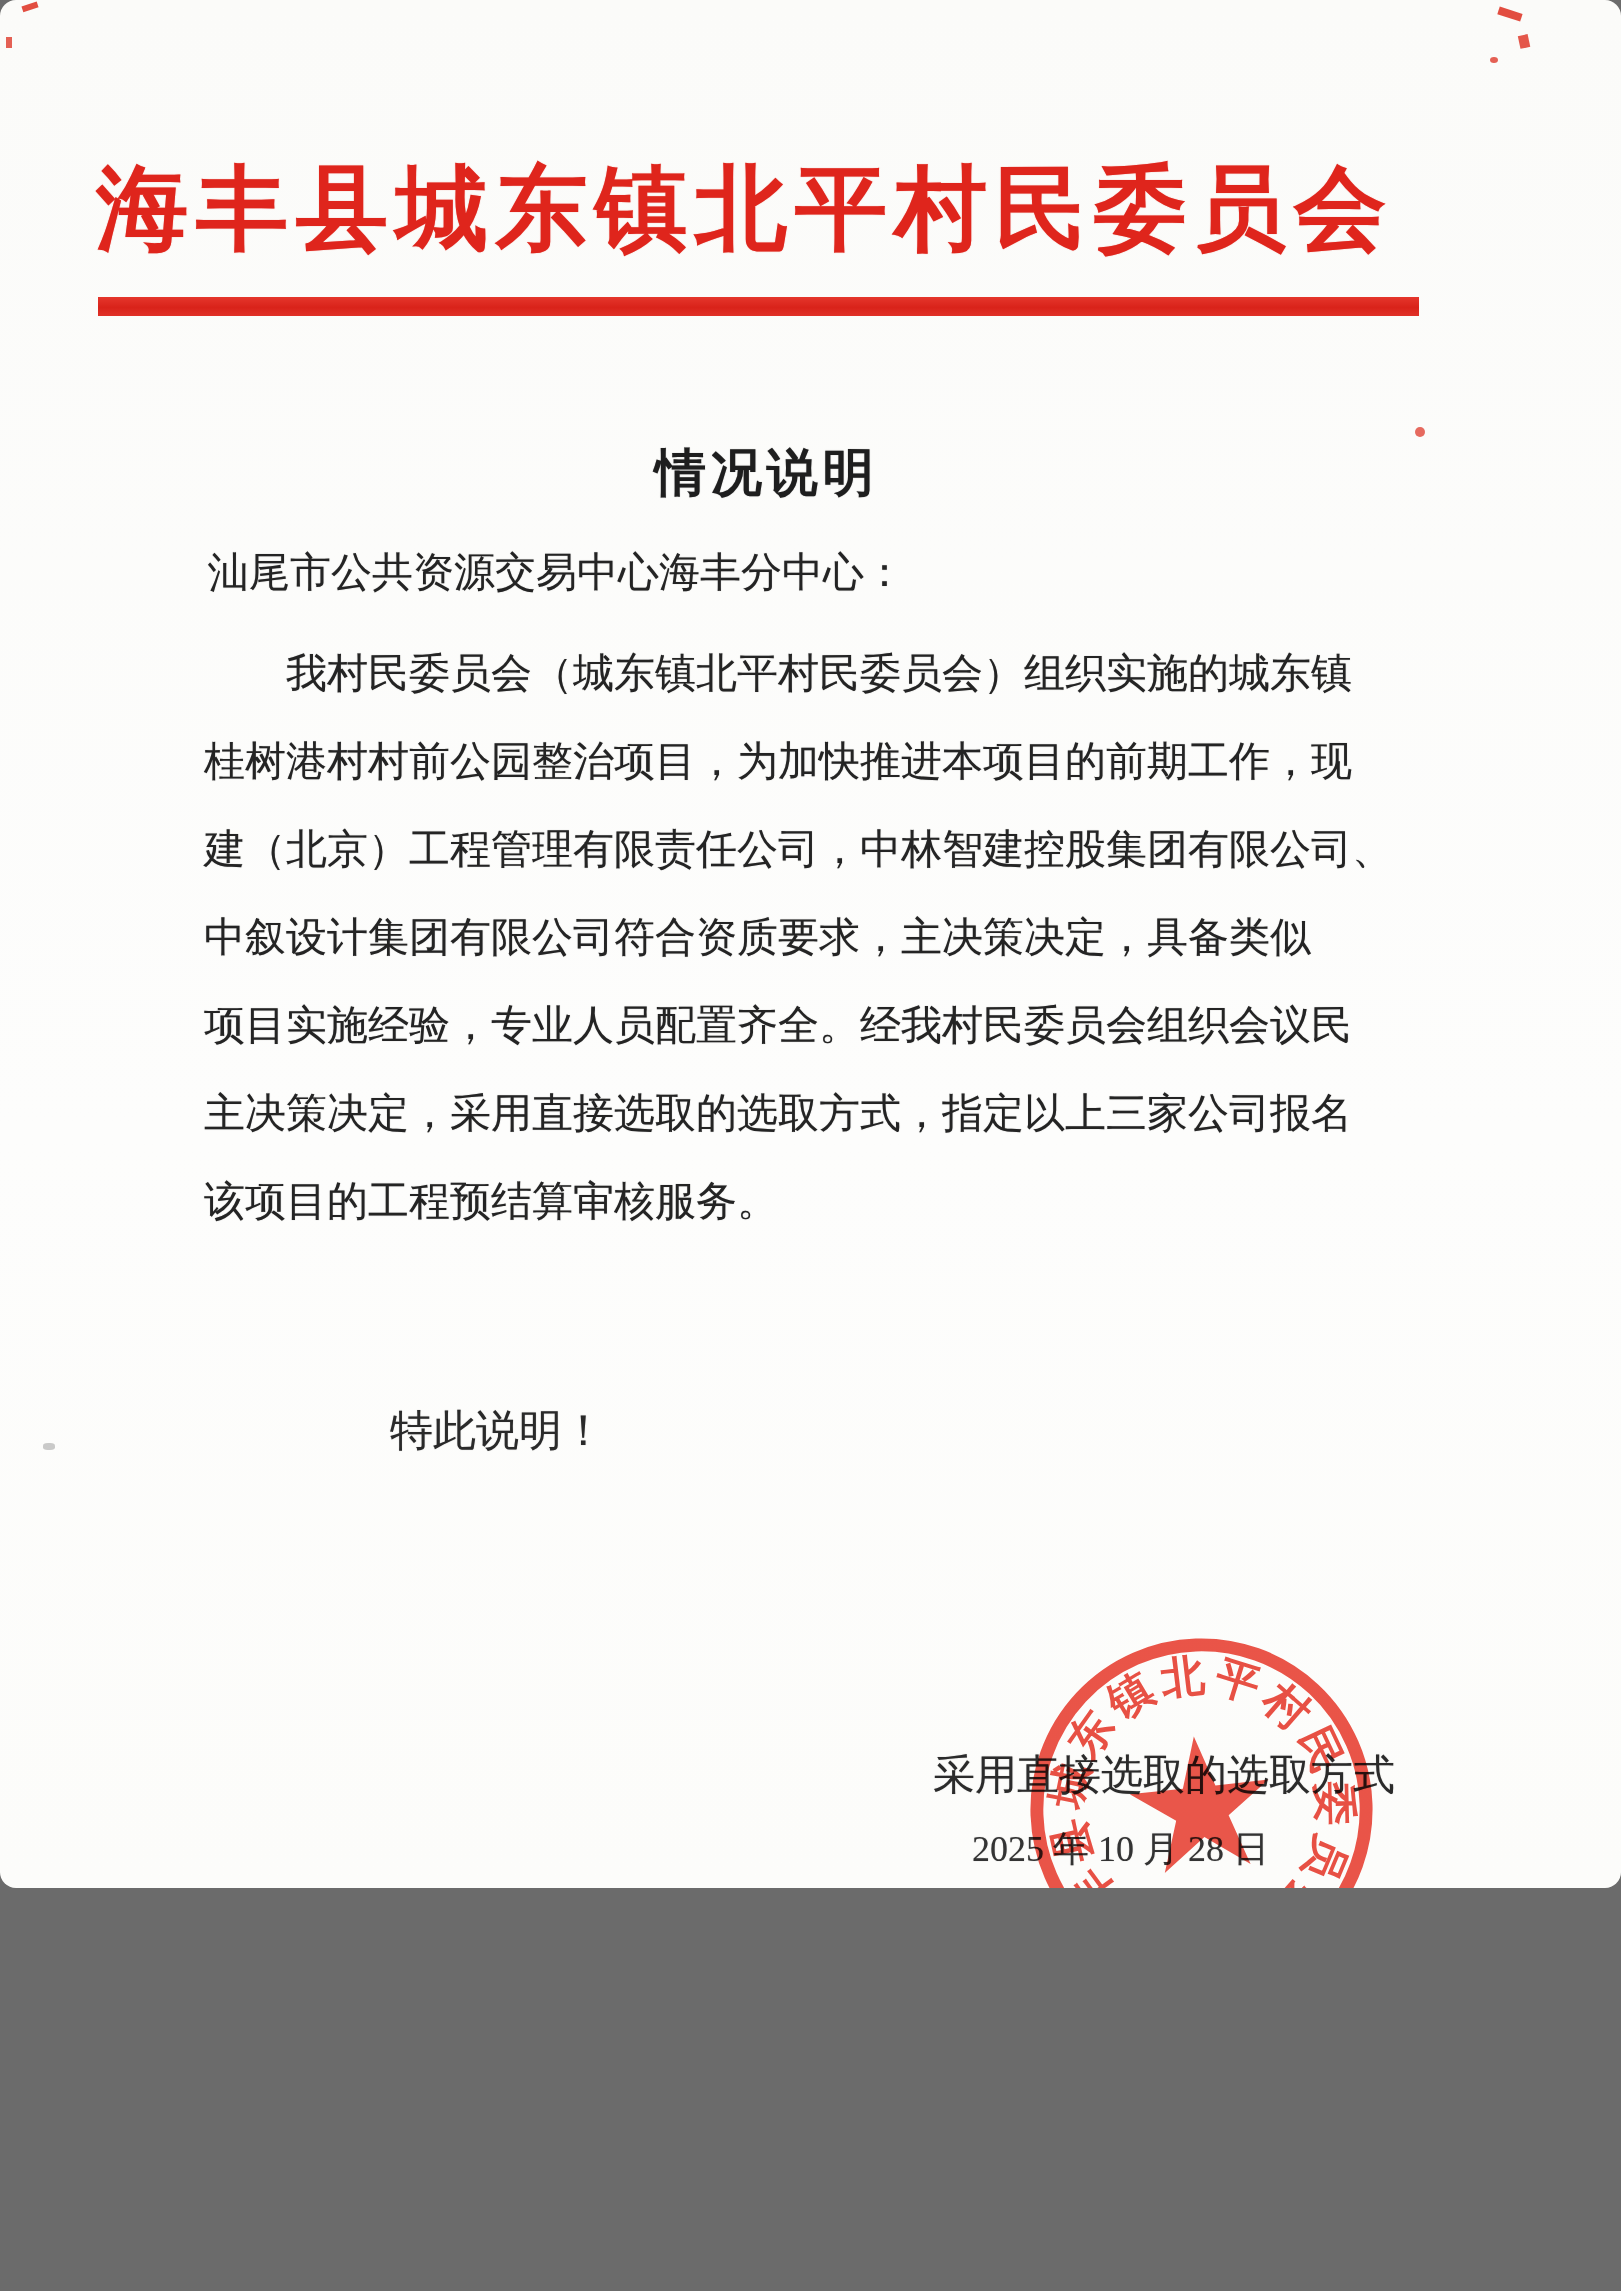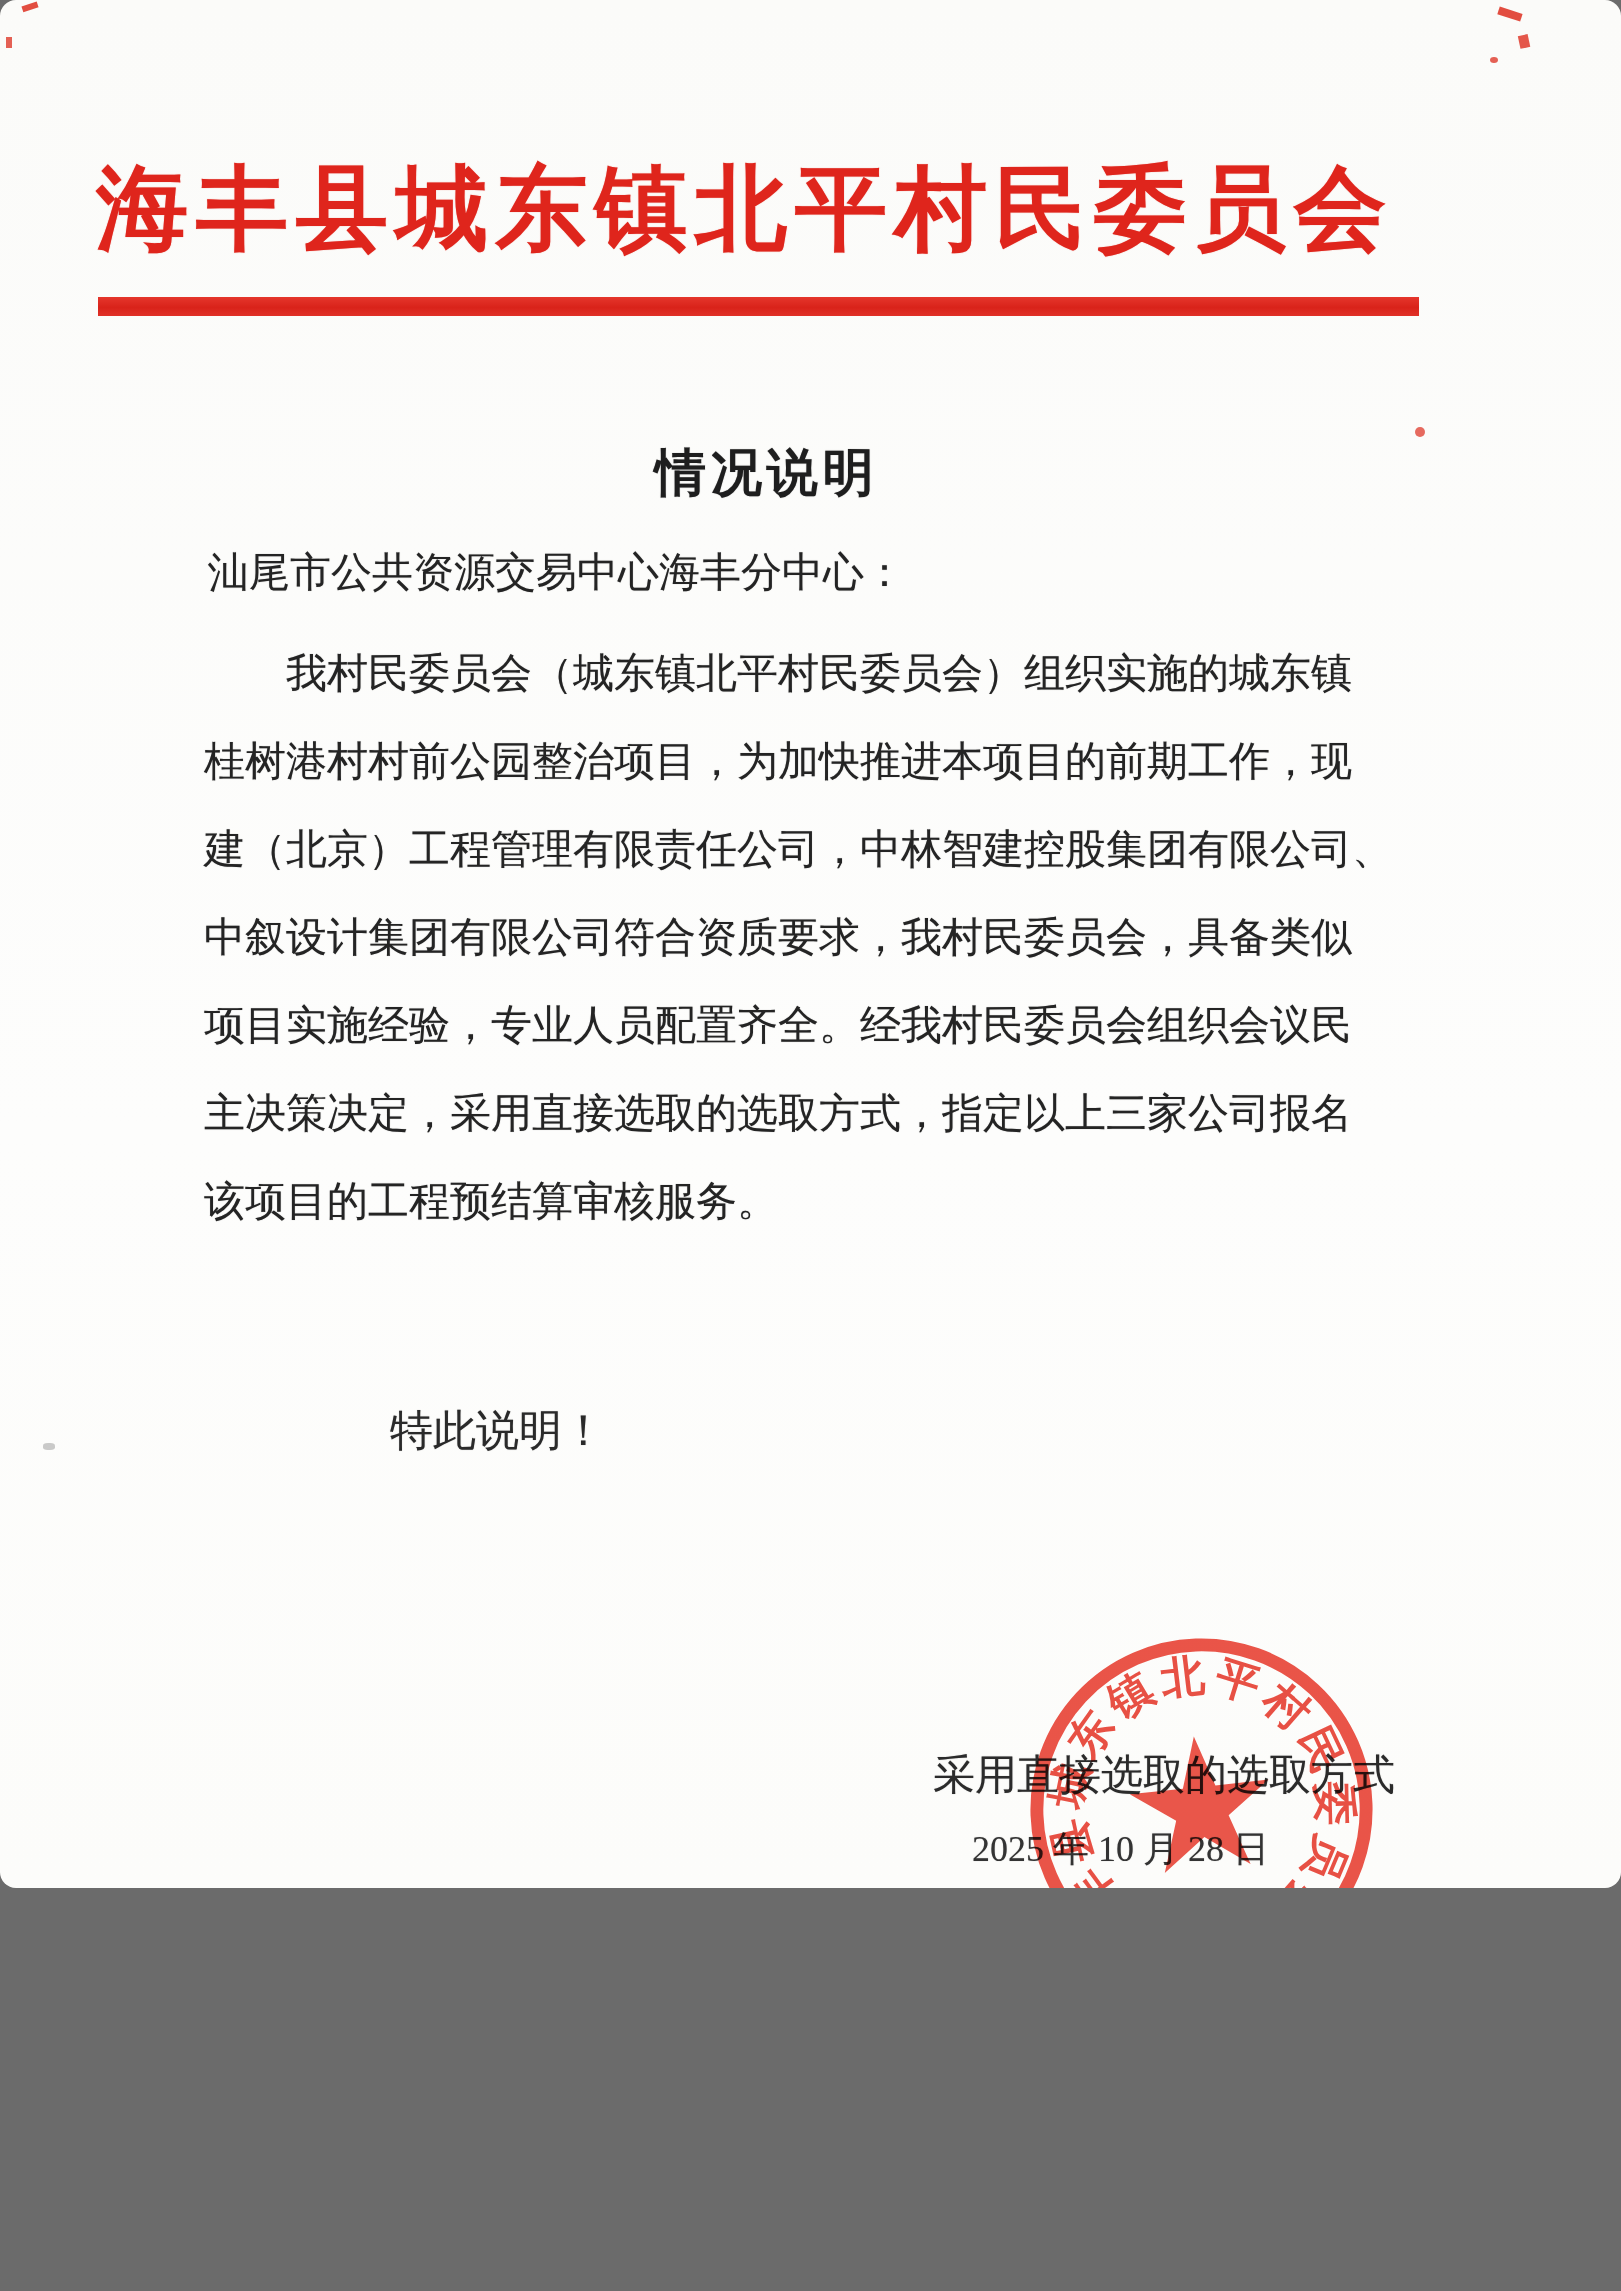--- a/index.html
+++ b/index.html
@@ -99,21 +99,21 @@
   <div class="divider"></div>
 
   <div class="doc-title">情况说明</div>
 
   <div class="salutation">汕尾市公共资源交易中心海丰分中心：</div>
 
   <div class="body-text">
     <div class="line first">我村民委员会（城东镇北平村民委员会）组织实施的城东镇</div>
     <div class="line">桂树港村村前公园整治项目，为加快推进本项目的前期工作，现</div>
     <div class="line">建（北京）工程管理有限责任公司，中林智建控股集团有限公司、</div>
-    <div class="line">中叙设计集团有限公司符合资质要求，我村民委员会，具备类似</div>
+    <div class="line">中叙设计集团有限公司符合资质要求，主决策决定，具备类似</div>
     <div class="line">项目实施经验，专业人员配置齐全。经我村民委员会组织会议民</div>
     <div class="line">主决策决定，采用直接选取的选取方式，指定以上三家公司报名</div>
     <div class="line last">该项目的工程预结算审核服务。</div>
   </div>
 
   <div class="closing">特此说明！</div>
 
   <div class="signature">采用直接选取的选取方式</div>
   <div class="sign-date">2025 年 10 月 28 日</div>
 

